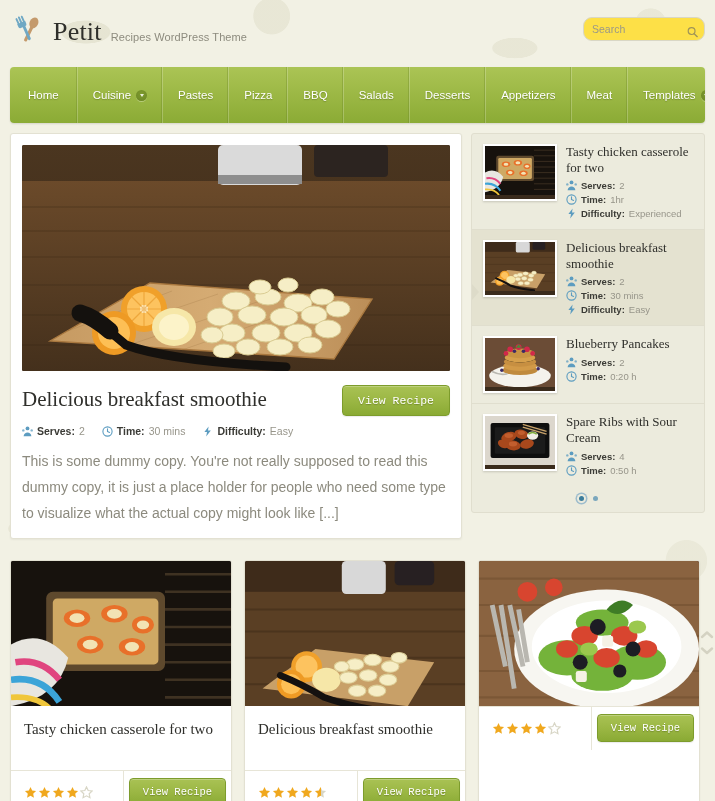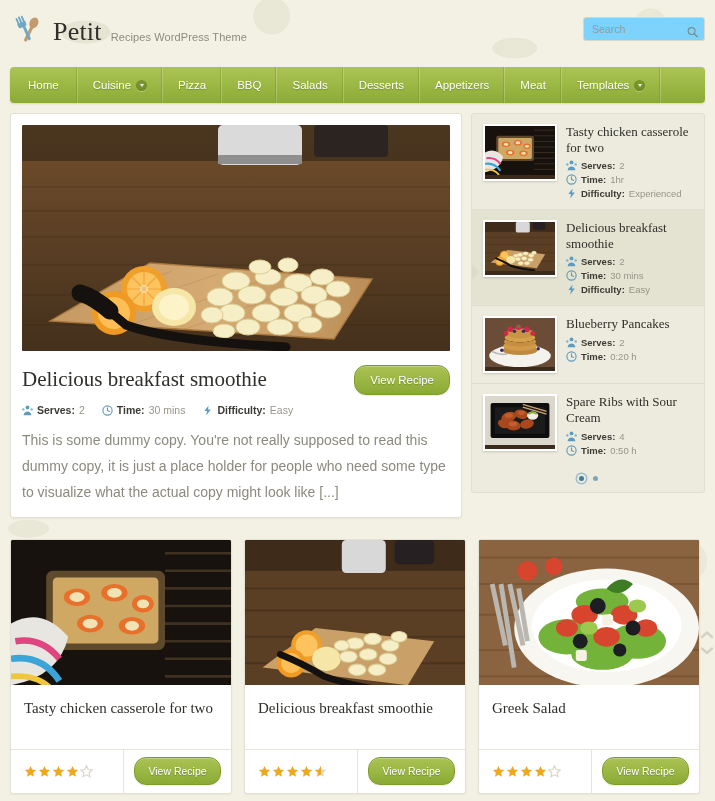--- a/index.html
+++ b/index.html
@@ -51,42 +51,42 @@
   .tagline {
     font-size: 11px;
     color: #8d8b7e;
     padding-bottom: 3px;
     letter-spacing: .1px;
   }
   .search-wrap { margin-left: auto; position: relative; }
   .search-box {
     width: 122px;
     height: 24px;
-    background: #7dd3fc;
+    background: #fde047;
     border: 1px solid #d9d7c5;
-    border-radius: 3px;
+    border-radius: 9px;
     padding: 0 24px 0 8px;
     font-size: 10.5px;
     color: #6f6d60;
     font-family: "Liberation Sans", sans-serif;
     outline: none;
   }
   .search-box::placeholder { color: #9a9888; }
   .search-icon {
     position: absolute;
     right: 7px; top: 50%;
     transform: translateY(-50%);
     width: 11px; height: 11px;
     opacity: .65;
   }
 
   
   .nav {
     margin: 9px 10px 0 10px;
-    height: 36px;
+    height: 56px;
     border-radius: 4px;
     background: linear-gradient(to bottom, #abc455 0%, #9cb845 48%, #8bab35 100%);
     display: flex;
     align-items: stretch;
     box-shadow: 0 1px 2px rgba(0,0,0,.12);
     overflow: hidden;
   }
   .nav-item {
     display: flex;
     align-items: center;
@@ -154,28 +154,28 @@
     font-family: "Liberation Serif", serif;
     font-size: 21px;
     color: #2f2f2b;
     line-height: 1.15;
     flex: 1;
     padding-top: 2px;
   }
   .btn-green {
     background: linear-gradient(to bottom, #a9c254 0%, #9bb744 50%, #8aaa34 100%);
     border: 1px solid #7d9c2c;
-    border-radius: 12px;
+    border-radius: 4px;
     color: #ffffff;
     font-size: 11.5px;
     padding: 8px 15px;
     cursor: pointer;
     text-shadow: 0 1px 1px rgba(85,105,25,.55);
     box-shadow: inset 0 1px 0 rgba(255,255,255,.25), 0 1px 1px rgba(0,0,0,.08);
-    font-family: Liberation Sans, sans-serif;
+    font-family: Liberation Mono, monospace;
     white-space: nowrap;
   }
   .meta-row {
     display: flex;
     align-items: center;
     gap: 17px;
     margin-top: 9px;
   }
   .meta {
     display: flex;
@@ -353,20 +353,24 @@
   </div>
 
   <div class="nav" id="nav">
       <div class="nav-item home">
      <span>Home</span>
 
    </div>
       <div class="nav-item">
      <span>Cuisine</span>
      <span class="caret"></span>
+   </div>
+      <div class="nav-item">
+     <span>Pastes</span>
+
    </div>
       <div class="nav-item">
      <span>Pizza</span>
 
    </div>
       <div class="nav-item">
      <span>BBQ</span>
 
    </div>
       <div class="nav-item">
@@ -889,21 +893,20 @@
       <path d="M58 22 q6 -7 12 -2 q-6 7 -12 2z" fill="#3e7c26"></path>
       <g fill="#d8452f">
               <circle cx="22" cy="14" r="4.5"></circle>
               <circle cx="34" cy="12" r="4"></circle>
             </g>
       <g stroke="#b9b7b0" stroke-width="2.2" fill="none">
               <path d="M10 20 L16 58M6 20 L12 48M14 20 L20 48M18 22 L22 46"></path>
             </g>
           </svg>
         </div>
-    <div class="card-title">Greek Salad</div>
     <div class="card-foot">
       <div class="stars">
             <svg class="star" viewBox="0 0 14 14">
               <polygon points="7,1 8.8,4.9 13,5.4 9.9,8.4 10.7,12.6 7,10.6 3.3,12.6 4.1,8.4 1,5.4 5.2,4.9" fill="#f0a81e"></polygon>
             </svg>
             <svg class="star" viewBox="0 0 14 14">
               <polygon points="7,1 8.8,4.9 13,5.4 9.9,8.4 10.7,12.6 7,10.6 3.3,12.6 4.1,8.4 1,5.4 5.2,4.9" fill="#f0a81e"></polygon>
             </svg>
             <svg class="star" viewBox="0 0 14 14">
               <polygon points="7,1 8.8,4.9 13,5.4 9.9,8.4 10.7,12.6 7,10.6 3.3,12.6 4.1,8.4 1,5.4 5.2,4.9" fill="#f0a81e"></polygon>

